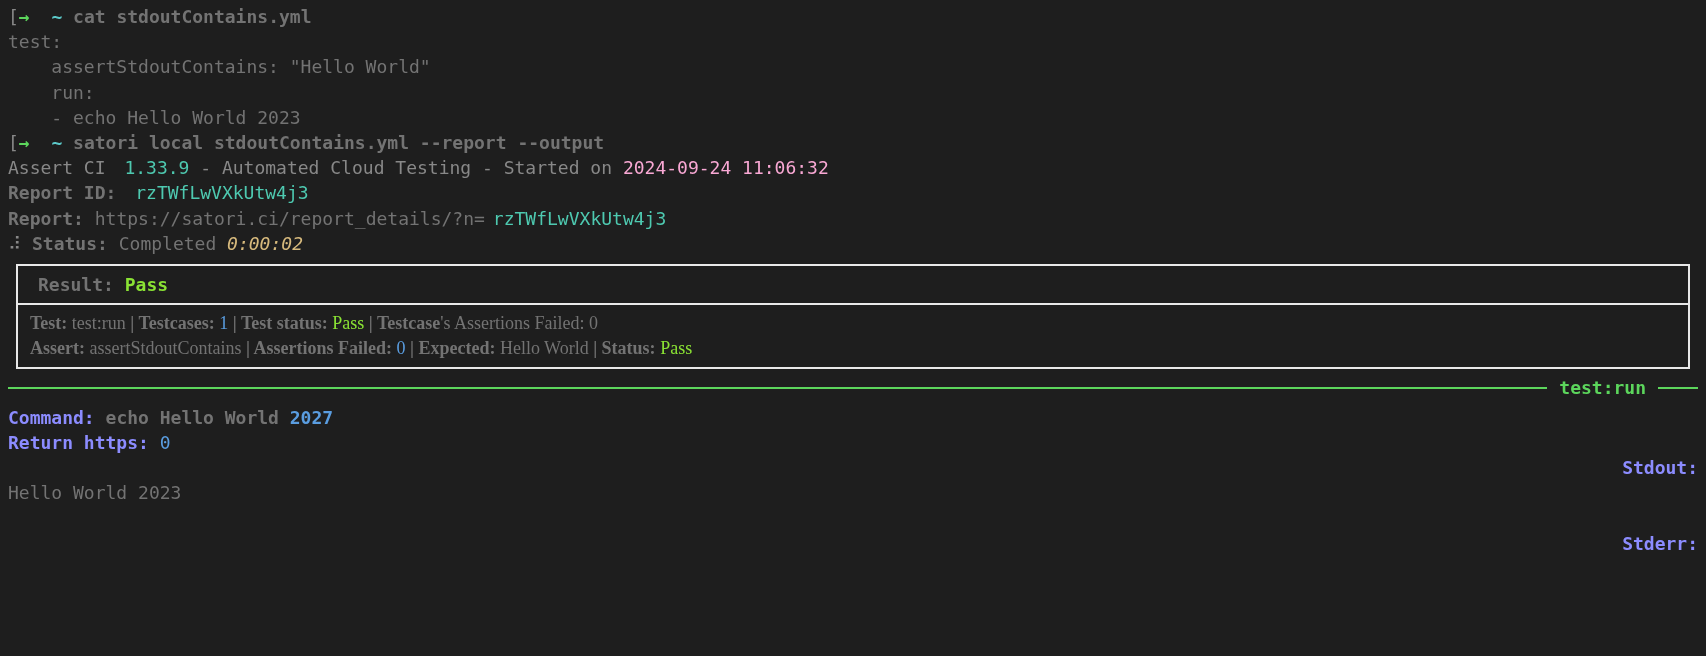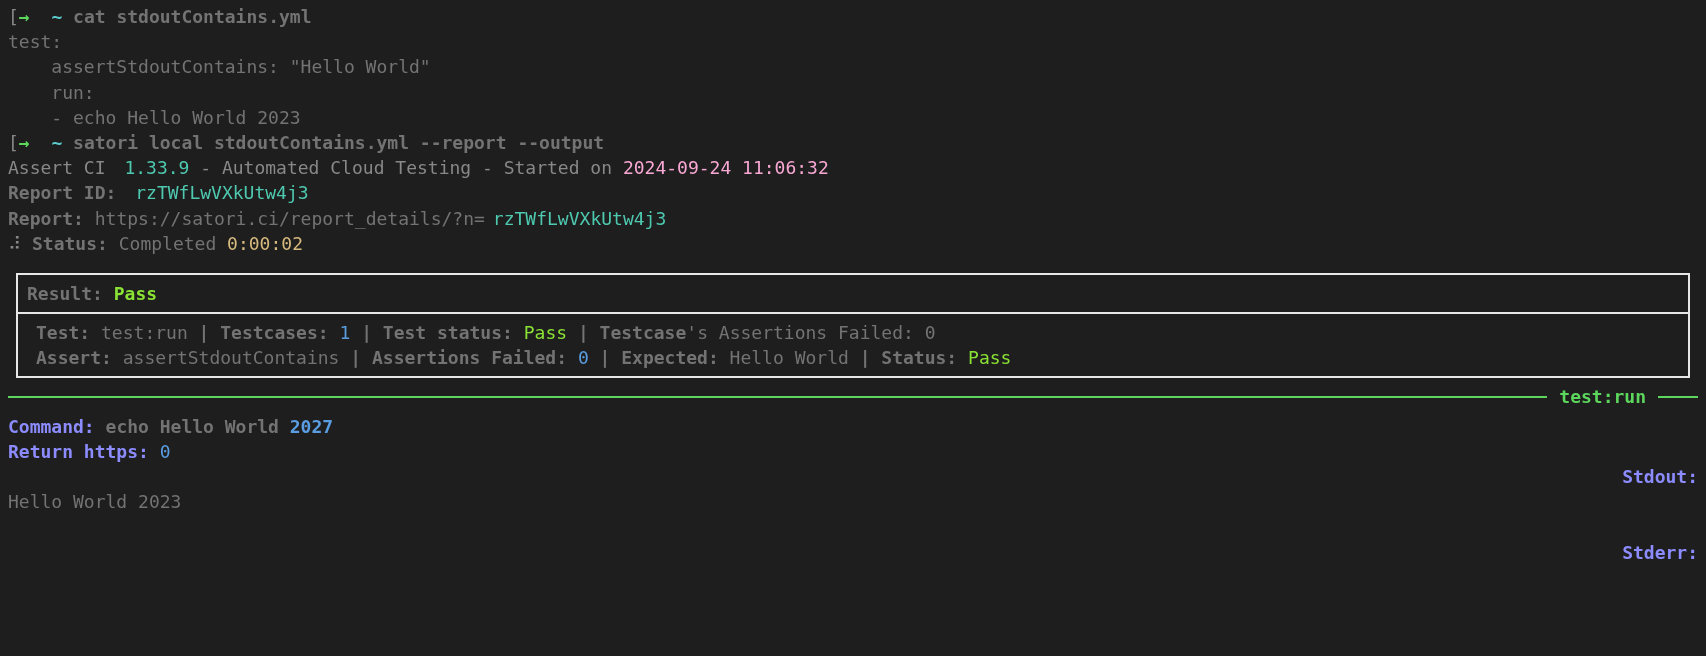--- a/index.html
+++ b/index.html
@@ -15,29 +15,29 @@
     overflow: hidden;
   }
   .line { white-space: pre; }
   .bracket { color: #888; }
   .arrow { color: #5cd65c; font-weight: bold; }
   .tilde { color: #5ccaca; font-weight: bold; }
   .white { color: #737373; font-weight: bold; }
   .nobold { font-weight: normal; }
   .gray { color: #888; }
   .cyan { color: #4ec9b0; margin-left: 8px; }
-  .yellow { color: #d7ba7d; }
+  .yellow { color: #d7ba7d; font-style: italic; }
   .green { color: #8ae234; }
   .blue { color: #5a9de0; }
   .purple { color: #f9a8d4; }
   .lpurple { color: #8c8cff; font-weight: bold; text-align: right; }
   .dots { color: #888; }
   .bold { font-weight: bold; }
-  .box-top { border-top: 2px solid #e8e8e8; border-left: 2px solid #e8e8e8; border-right: 2px solid #e8e8e8; padding: 6px 9px; margin: 17px 8px 0 8px; }
-  .box-mid { border-left: 2px solid #e8e8e8; border-right: 2px solid #e8e8e8; border-top: 2px solid #e8e8e8; border-bottom: 2px solid #e8e8e8; padding: 6px 18px; margin: 0 8px 4px 8px; }
+  .box-top { border-top: 2px solid #e8e8e8; border-left: 2px solid #e8e8e8; border-right: 2px solid #e8e8e8; padding: 6px 20px; margin: 8px 8px 0 8px; }
+  .box-mid { border-left: 2px solid #e8e8e8; border-right: 2px solid #e8e8e8; border-top: 2px solid #e8e8e8; border-bottom: 2px solid #e8e8e8; padding: 6px 12px; margin: 0 8px 4px 8px; font-family: Liberation Serif, serif; }
   .rule-wrap { display: flex; align-items: center; margin: 6px 0 4px 0; }
   .rule-line { flex: 1; border-top: 2px solid #5cd65c; }
   .rule-label { color: #5cd65c; padding: 0 12px; font-weight: bold; }
   .rule-short { width: 40px; border-top: 2px solid #5cd65c; }
 </style>
 </head>
 <body>
 
 <div class="line"><span class="bracket">[</span><span class="arrow">→</span>  <span class="tilde">~</span> <span class="white">cat stdoutContains.yml</span></div>
 

